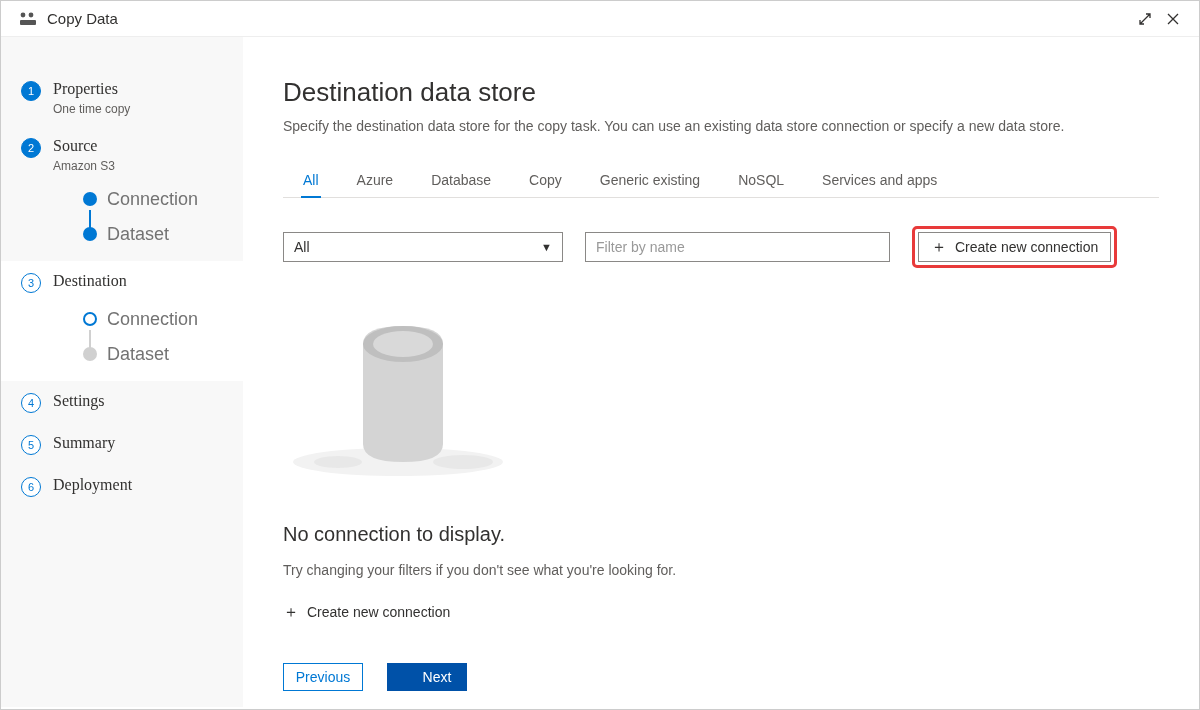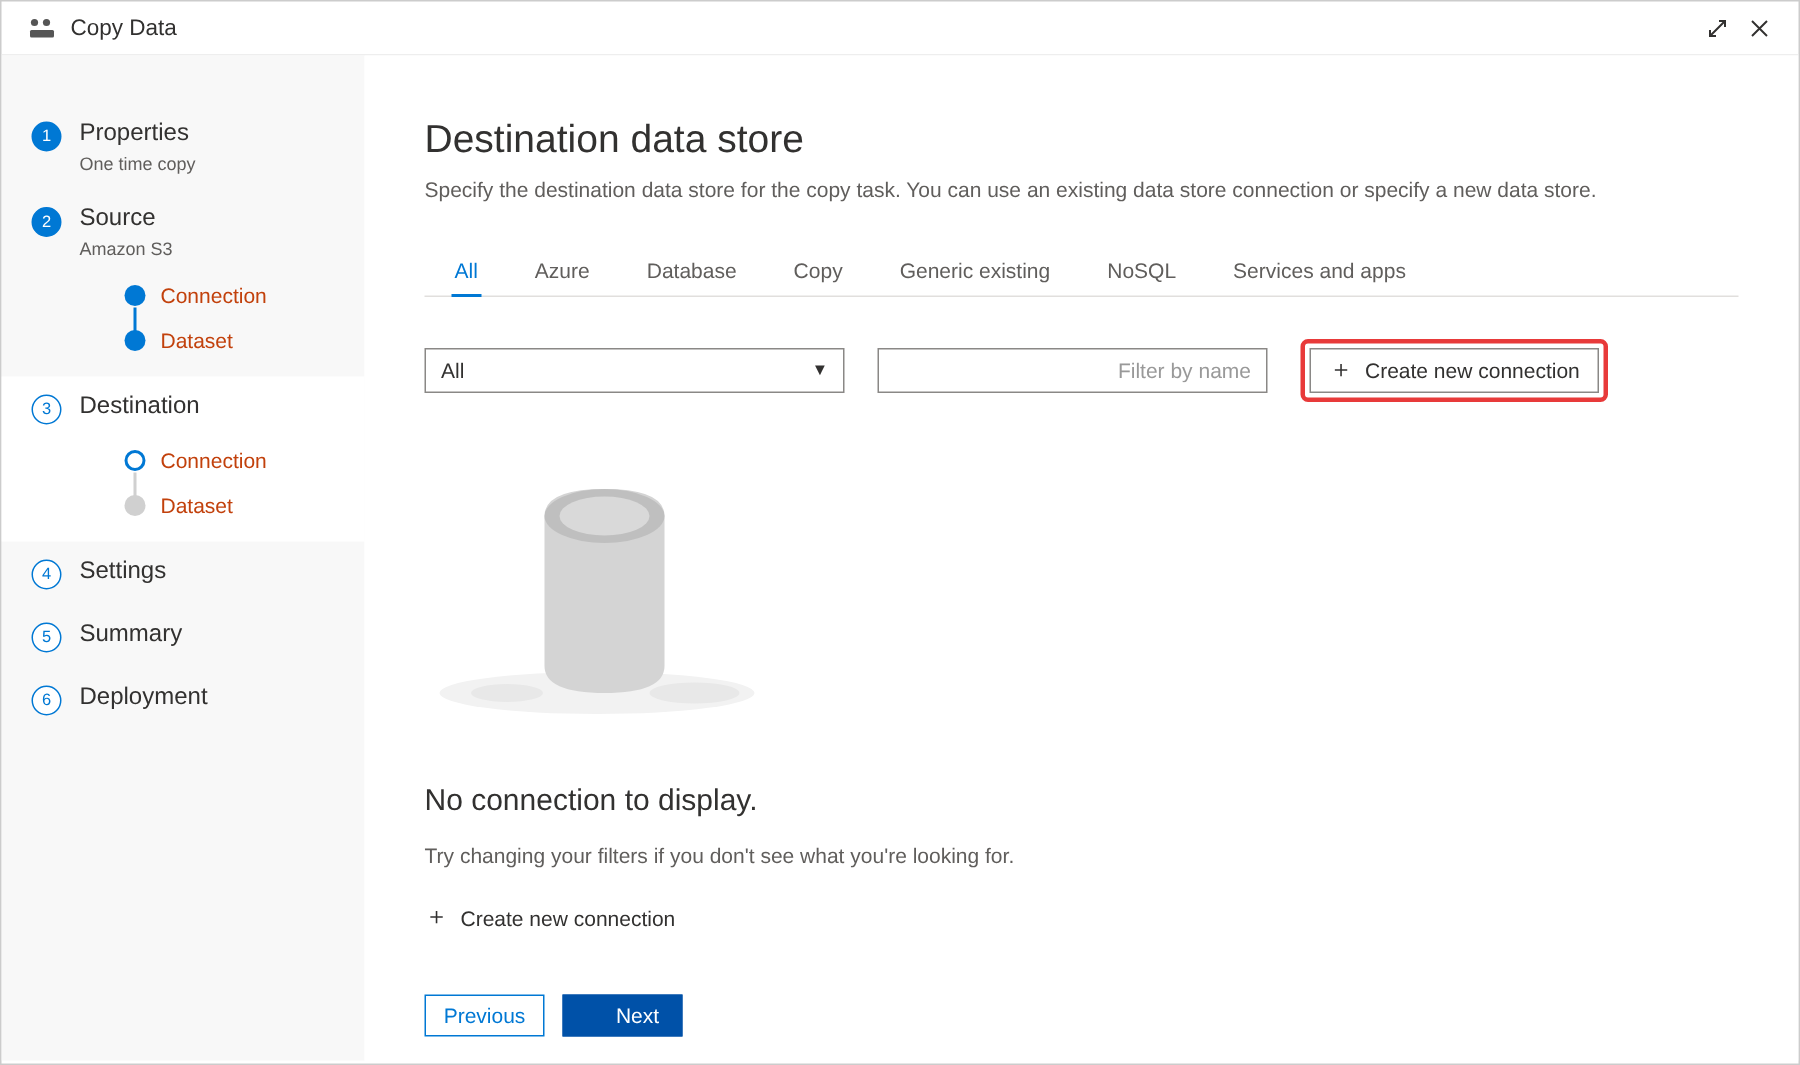--- a/index.html
+++ b/index.html
@@ -58,28 +58,28 @@
     margin-right: 12px;
     flex-shrink: 0;
     margin-top: 2px;
     background: #fff;
   }
   .step-circle.filled {
     background: #0078d4;
     color: #fff;
     border-color: #0078d4;
   }
-  .step-label { font-size: 16px; color: #323130; line-height: 1.3; }
+  .step-label { font-size: 16px; color: #323130; line-height: 1.3; font-family: Liberation Serif, serif; }
   .step-sub { font-size: 12px; color: #605e5c; margin-top: 2px; }
   .substeps { margin-top: 10px; }
   .substep {
     display: flex; align-items: center;
     padding: 6px 0 6px 52px;
-    font-size: 14px;
-    color: #c2410c;
+    font-size: 18px;
+    color: #737373;
     position: relative;
   }
   .substep .dot {
     width: 14px; height: 14px;
     border-radius: 50%;
     position: absolute;
     left: 62px;
   }
   .substep .label { margin-left: 34px; }
   .dot.filled { background: #0078d4; }
@@ -121,21 +121,21 @@
   .select, .textin {
     height: 30px;
     border: 1px solid #8a8886;
     background: #fff;
     font-size: 14px;
     padding: 0 10px;
     color: #323130;
   }
   .select { width: 280px; display: flex; align-items: center; justify-content: space-between; cursor: pointer; }
   .select .caret { font-size: 11px; }
-  .textin { width: 260px; text-align: right; }
+  .textin { width: 305px; }
   .textin::placeholder { color: #999; }
   .create-btn {
     height: 30px;
     border: 1px solid #8a8886;
     background: #fff;
     padding: 0 12px;
     display: flex; align-items: center; gap: 8px;
     font-size: 14px;
     cursor: pointer;
     color: #323130;
@@ -152,21 +152,21 @@
     color: #323130;
   }
   .empty-state .illus { margin-bottom: 36px; }
   .empty-title { font-size: 20px; margin-bottom: 16px; }
   .empty-sub { font-size: 14px; color: #605e5c; margin-bottom: 26px; }
   .empty-state .create-link {
     display: flex; align-items: center; gap: 8px;
     font-size: 14px; color: #323130; cursor: pointer;
   }
   .footer {
-    display: flex; gap: 12px;
+    display: flex; gap: 24px;
     padding-top: 12px;
   }
   .btn {
     height: 28px; width: 80px;
     font-size: 14px; cursor: pointer;
     display: flex; align-items: center; justify-content: center;
   }
   .btn.secondary { background: #fff; border: 1px solid #0078d4; color: #0078d4; }
   .btn.primary { background: #0051a8; border: 1px solid #0051a8; color: #fff; padding-left: 20px; }
 </style>

